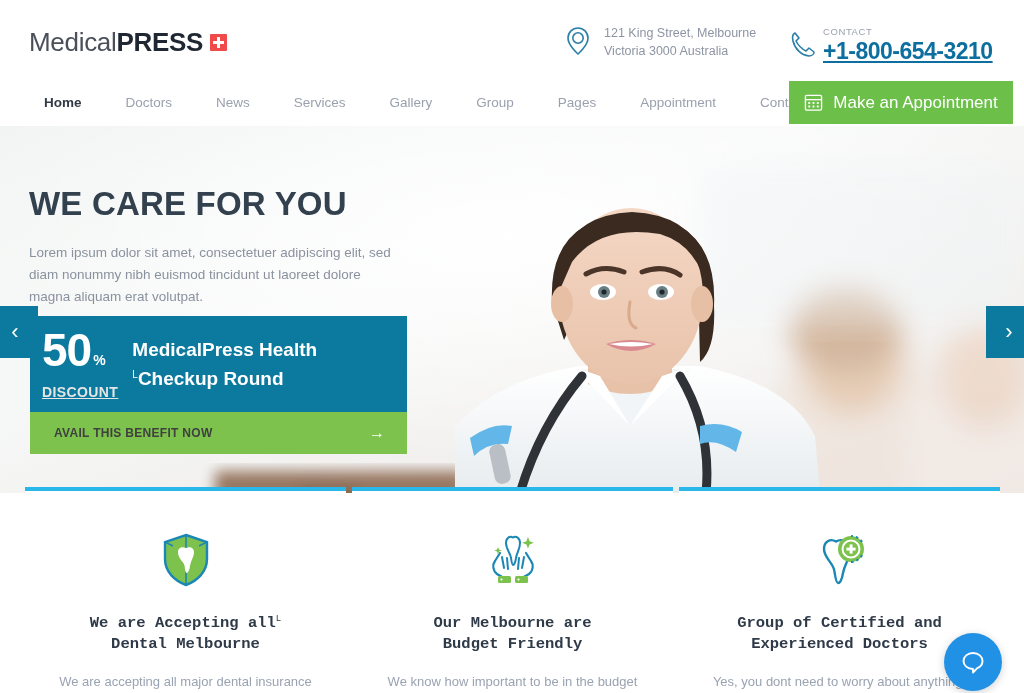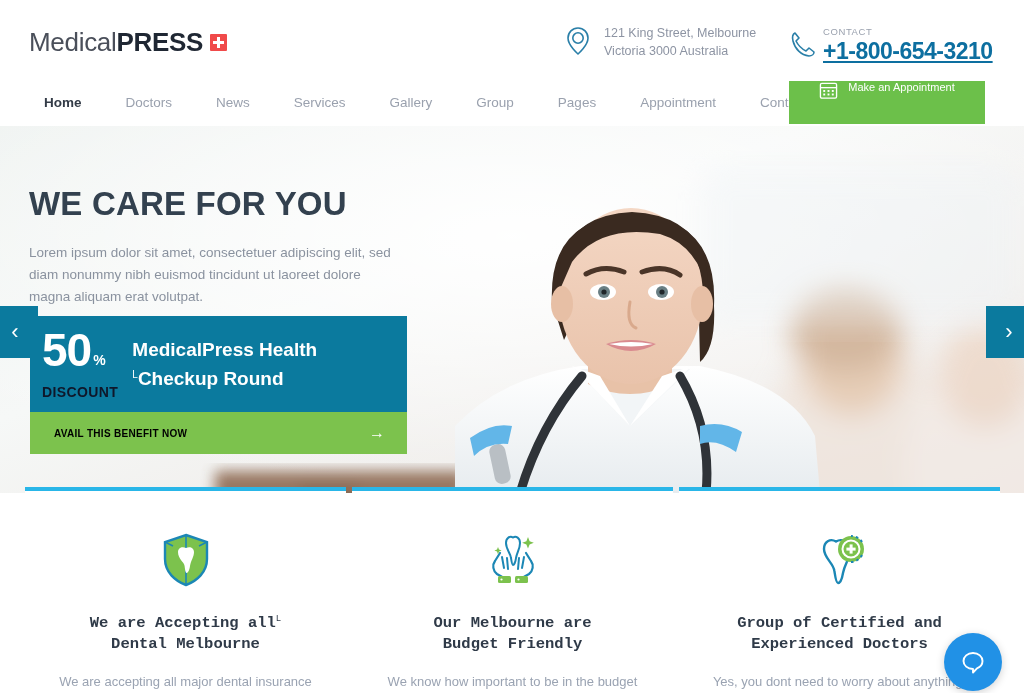--- a/index.html
+++ b/index.html
@@ -45,23 +45,23 @@
 
   .nav { position: absolute; left: 40px; top: 88px; display: flex; gap: 0; }
   .nav a {
     font-size: 13.5px; color: #9aa1ae; text-decoration: none;
     padding: 0 22px; line-height: 30px; white-space: nowrap;
   }
   .nav a.active { color: #333b47; font-weight: 600; }
   .nav a:first-child { padding-left: 4px; }
 
   .appt-btn {
-    position: absolute; left: 789px; top: 81px; width: 196px; height: 43px;
-    background: #6cc04a; display: flex; align-items: flex-start; justify-content: center;
-    color: #ffffff; font-size: 11px; cursor: pointer; border: none;
+    position: absolute; left: 789px; top: 81px; width: 224px; height: 43px;
+    background: #6cc04a; display: flex; align-items: center; justify-content: center;
+    color: #ffffff; font-size: 17px; cursor: pointer; border: none;
   }
   .appt-icon { width: 19px; height: 19px; margin-right: 10px; flex: 0 0 19px; }
 
   
   .hero {
     position: absolute; top: 126px; left: 0; width: 1024px; height: 367px;
     overflow: hidden; background: #eef1f0; padding-left: 19px;
   }
   .hero-bg { position: absolute; inset: 0; }
 
@@ -75,28 +75,28 @@
   }
 
   .promo { position: absolute; left: 30px; top: 190px; width: 377px; z-index: 7; }
   .promo-top {
     background: #0b7a9e; height: 96px; display: flex; align-items: center; padding: 0 0 0 12px;
   }
   .promo-num-wrap { display: flex; flex-direction: column; align-items: flex-start; margin-right: 14px; }
   .promo-num-row { display: flex; align-items: flex-end; }
   .promo-num { font-size: 46px; font-weight: 700; color: #ffffff; line-height: 44px; letter-spacing: -1px; }
   .promo-pct { font-size: 14px; font-weight: 700; color: #ffffff; margin-left: 2px; margin-bottom: 4px; }
-  .promo-disc { font-size: 14px; font-weight: 700; color: #0f172a; letter-spacing: 0.4px; margin-top: 12px; }
+  .promo-disc { font-size: 14px; font-weight: 700; color: #e5e5e5; letter-spacing: 0.4px; margin-top: 12px; text-decoration: underline; }
   .promo-head { font-size: 19px; font-weight: 700; color: #ffffff; line-height: 25px; }
   .promo-head sup { font-size: 10px; font-weight: 400; vertical-align: super; }
   .promo-cta {
     background: #7cc24d; height: 42px; display: flex; align-items: center;
     justify-content: space-between; padding: 0 22px 0 24px; cursor: pointer;
   }
-  .promo-cta-label { font-size: 10px; font-weight: 700; color: #000000; letter-spacing: 0.3px; }
+  .promo-cta-label { font-size: 12px; font-weight: 700; color: #404040; letter-spacing: 0.3px; }
   .promo-arrow { color: #ffffff; font-size: 16px; }
 
   .slider-arrow {
     position: absolute; width: 46px; height: 52px; background: #0b7a9e;
     display: flex; align-items: center; justify-content: center;
     color: #ffffff; font-size: 22px; cursor: pointer; z-index: 8;
   }
   .slider-arrow.left { left: -8px; top: 180px; }
   .slider-arrow.right { right: -8px; top: 180px; }
 

